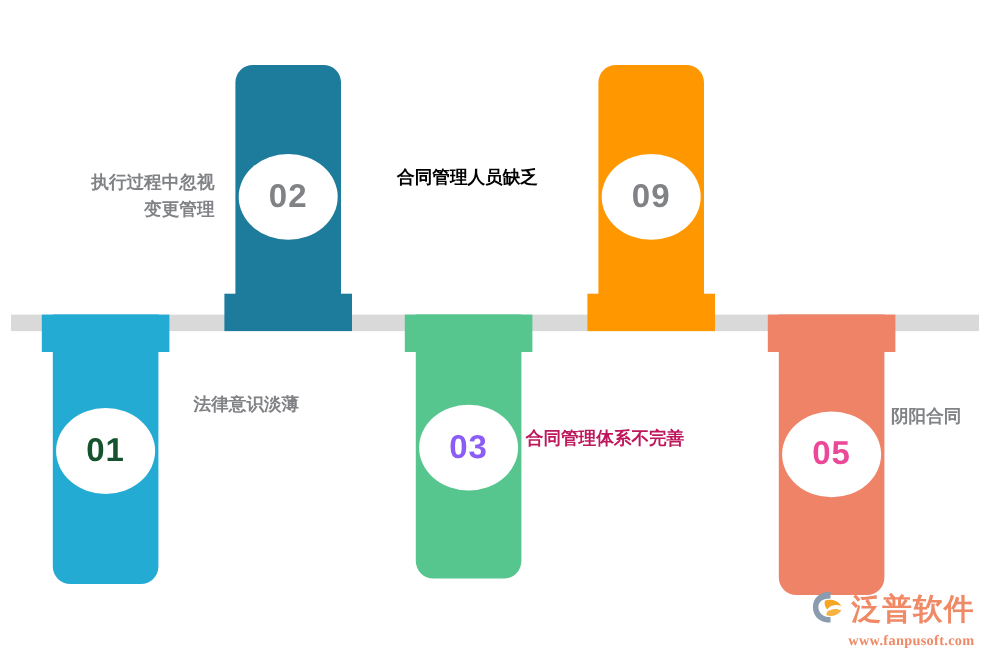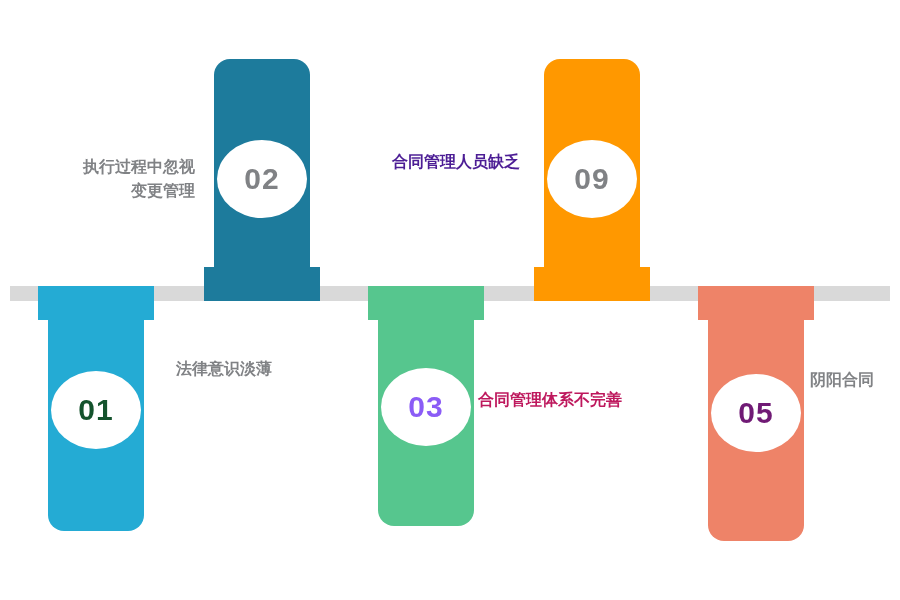--- a/index.html
+++ b/index.html
@@ -146,26 +146,39 @@
     </div>
     <div class="caption right" style="left: 478px; top: 388px; width: 220px; color: #be185d;">合同管理体系不完善</div>
   </div>
 
   <div class="bar-group up">
     <div class="bar-flange" style="left: 534px; top: 267px; width: 116px; height: 34px; background: rgb(255, 152, 0);"></div>
     <div class="bar-body" style="left: 544px; top: 59px; width: 96px; height: 242px; background: rgb(255, 152, 0);"></div>
     <div class="badge" style="left:547px; top:140px;">
       <span class="badge-number" style="color: rgb(128, 130, 133);">09</span>
     </div>
-    <div class="caption left" style="left: 330px; top: 150px; width: 190px; color: #4c1d95;">合同管理人员缺乏</div>
+    <div class="caption left" style="left: 330px; top: 150px; width: 190px; color: #000000; text-align: center;">合同管理人员缺乏</div>
   </div>
 
   <div class="bar-group down">
     <div class="bar-flange" style="left: 698px; top: 286px; width: 116px; height: 34px; background: rgb(238, 131, 104);"></div>
     <div class="bar-body" style="left: 708px; top: 286px; width: 96px; height: 255px; background: rgb(238, 131, 104);"></div>
     <div class="badge" style="left:711px; top:374px;">
-      <span class="badge-number" style="color: #701a75;">05</span>
+      <span class="badge-number" style="color: #ec4899;">05</span>
     </div>
     <div class="caption right" style="left: 810px; top: 368px; width: 120px; color: rgb(128, 130, 133);">阴阳合同</div>
   </div>
 
+  <div class="watermark">
+    <div class="wm-row">
+      <span class="wm-mark">
+        <svg width="34" height="30" viewBox="0 0 34 30">
+          <path d="M3 15 C3 6 10 1 19 1 L19 7 C12 7 8 10 8 15 C8 20 12 24 19 24 L19 29 C10 29 3 24 3 15 Z" fill="#8a9cb0"></path>
+          <path d="M14 9 C20 7 26 9 29 14 C24 12 19 13 16 17 C14 15 13 12 14 9 Z" fill="#f5a623"></path>
+          <path d="M16 19 C20 16 25 16 29 18 C25 23 19 24 15 22 Z" fill="#f5a623" opacity="0.85"></path>
+        </svg>
+      </span>
+      <span class="wm-text">泛普软件</span>
+    </div>
+    <div class="wm-url">www.fanpusoft.com</div>
+  </div>
 
 </div>
 
 </body></html>

